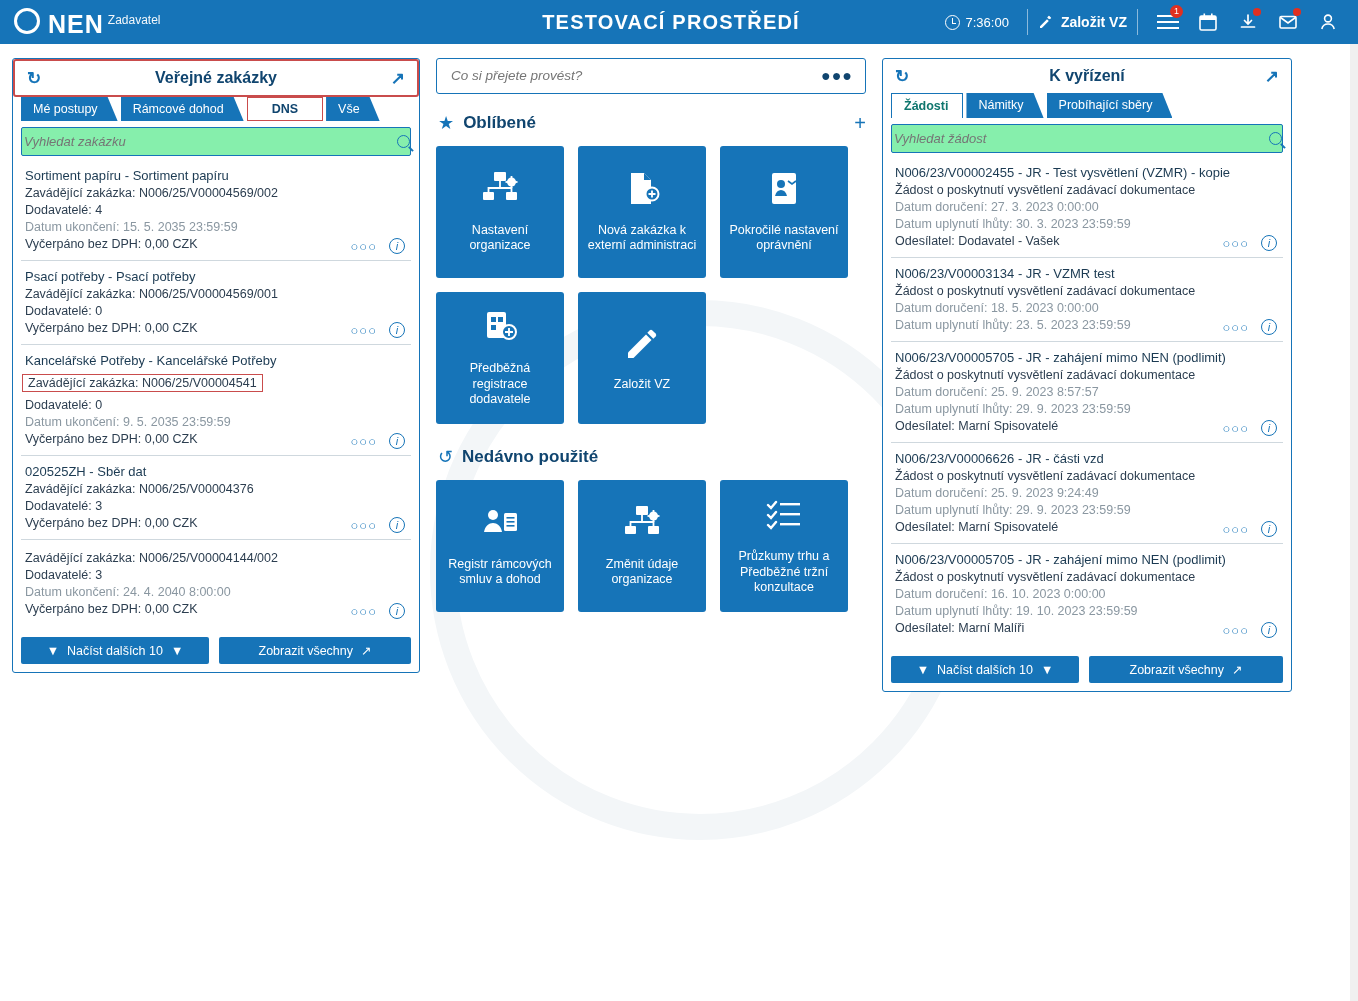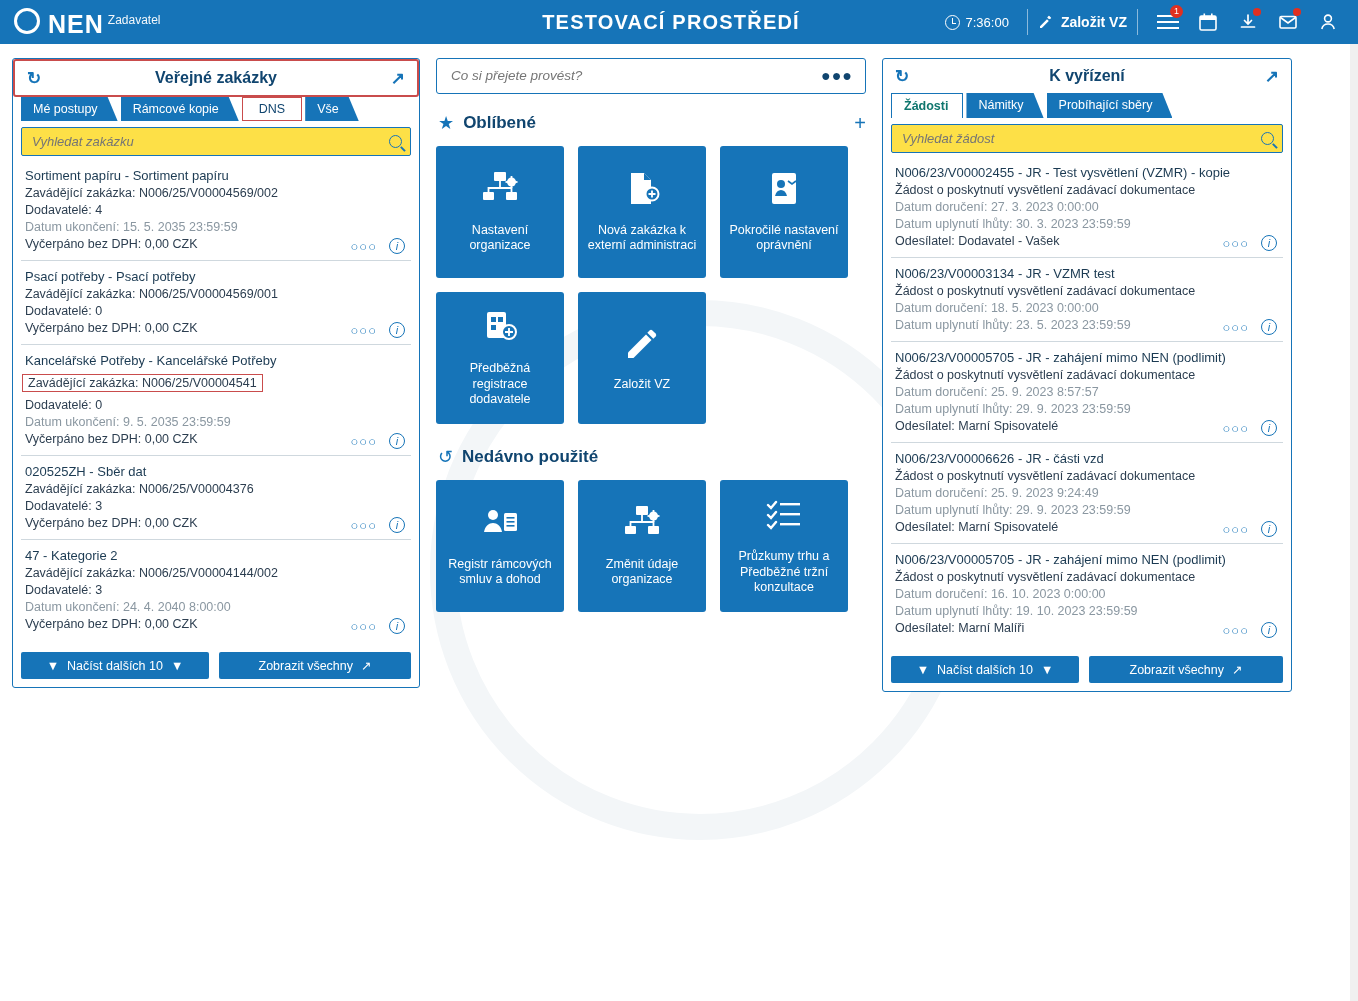--- a/index.html
+++ b/index.html
@@ -67,25 +67,25 @@
   .panel-title { flex:1; text-align:center; }
   
   .tabs { display:flex; gap:3px; padding:0 8px; }
   .tab {
     background:#1674b8; color:#fff; font-size:12.5px; padding:5px 14px 5px 12px;
     position:relative; cursor:pointer; white-space:nowrap;
     clip-path: polygon(0 0, calc(100% - 10px) 0, 100% 100%, 0 100%);
     padding-right:20px;
   }
   .tab.active { background:#fff; color:#0f766e; font-weight:bold; border:1px solid #1674b8; border-bottom:none; clip-path:none; padding-right:14px;}
-  .tab.boxed { background:#fff; color:#10456f; font-weight:normal; border:1.5px solid #c94c4c; clip-path:none; padding:4px 16px; }
+  .tab.boxed { background:#fff; color:#10456f; font-weight:bold; border:1.5px solid #c94c4c; clip-path:none; padding:4px 24px; }
   .searchwrap { padding:6px 8px 4px; }
   .searchbox {
     display:flex; align-items:center; border:1px solid #1674b8; border-radius:2px;
-    padding:5px 8px; background:#fde047;
+    padding:5px 0; background:#86efac;
   }
   .searchbox input {
     border:none; outline:none; flex:1; font-size:13px; font-style:italic; color:#6d7b86;
     font-family:"Liberation Sans", sans-serif; background:transparent;
   }
   .mag { width:13px;height:13px;border:1.8px solid #1674b8;border-radius:50%;position:relative;}
   .mag::after{content:"";position:absolute;width:6px;height:1.8px;background:#1674b8;transform:rotate(45deg);left:10px;top:12px;}
   
   .list { padding:0 8px 6px; }
   .row { border-bottom:1px solid #cfd8de; padding:8px 4px 6px; position:relative; }
@@ -207,21 +207,21 @@
   <div class="col-left">
     <div class="panel">
       <div class="panel-head redline">
         <span class="ico-refresh">↻</span>
         <span class="panel-title">Veřejné zakázky</span>
         <span class="ico-expand">↗</span>
       </div>
 
       <div class="tabs">
         <div class="tab">Mé postupy</div>
-        <div class="tab">Rámcové kopie</div>
+        <div class="tab">Rámcové dohod</div>
         <div class="tab boxed">DNS</div>
         <div class="tab">Vše</div>
       </div>
 
       <div class="searchwrap">
         <div class="searchbox">
           <input type="text" placeholder="Vyhledat zakázku" style="">
           <span class="mag"></span>
         </div>
       </div>
@@ -263,21 +263,20 @@
           <div class="row-title">020525ZH - Sběr dat</div>
           <div class="row-line">Zavádějící zakázka: N006/25/V00004376</div>
           <div class="row-line">Dodavatelé: 3</div>
           <div class="row-line">Vyčerpáno bez DPH: 0,00 CZK</div>
           <div class="row-actions">
             <span class="dots">○○○</span>
             <span class="info-ico">i</span>
           </div>
         </div>
         <div class="row">
-          <div class="row-title">47 - Kategorie 2</div>
           <div class="row-line">Zavádějící zakázka: N006/25/V00004144/002</div>
           <div class="row-line">Dodavatelé: 3</div>
           <div class="row-line muted">Datum ukončení: 24. 4. 2040 8:00:00</div>
           <div class="row-line">Vyčerpáno bez DPH: 0,00 CZK</div>
           <div class="row-actions">
             <span class="dots">○○○</span>
             <span class="info-ico">i</span>
           </div>
         </div>
       </div>

